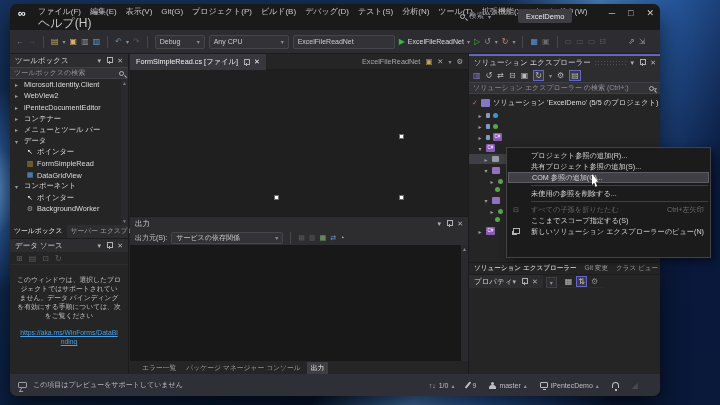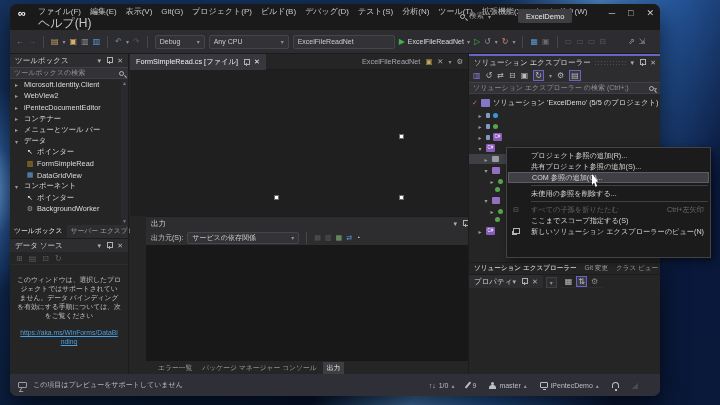--- a/index.html
+++ b/index.html
@@ -80,21 +80,21 @@
   .form-title{height:16px;background:linear-gradient(#f7f9fc,#dde3ea);border-bottom:1px solid #c8cdd4;display:flex;align-items:center;padding:0 5px;gap:4px;font-size:7.3px;color:#1b1b1b;}
   .form-btns{margin-left:auto;display:flex;gap:2px;}
   .fb{width:15px;height:10px;border:1px solid #9aa0a8;border-radius:2px;background:linear-gradient(#fdfdfd,#d8dce2);font-size:6px;line-height:8px;text-align:center;color:#444;}
   .fb.close{background:linear-gradient(#e98f85,#cf5a4e);border-color:#a33c33;color:#fff;}
   .form-body{position:relative;height:105px;}
   .btn1{position:absolute;left:7px;top:6px;width:38px;height:13px;background:#f7f7f7;border:1px solid #b8bcc2;border-radius:1px;font-size:6.8px;color:#222;display:flex;align-items:center;justify-content:center;}
   .whitebox{position:absolute;left:7px;top:24px;width:235px;height:72px;background:#ffffff;border:1px solid #d6d9dd;}
   .handle{position:absolute;width:5px;height:5px;background:#fff;border:1px solid #6a6a6a;}
 
   
-  .output{position:absolute;left:16px;top:162px;width:338px;height:158px;border-top:1px solid #1c1c1f;display:flex;flex-direction:column;background:#c2410c;}
+  .output{position:absolute;left:0;top:162px;width:338px;height:158px;border-top:1px solid #1c1c1f;display:flex;flex-direction:column;background:#c2410c;}
   .out-toolbar{height:15px;background:#2d2d30;display:flex;align-items:center;gap:4px;padding:0 5px;font-size:7px;color:#cccccc;white-space:nowrap;}
   .out-content{flex:1;background:#181818;position:relative;}
   .out-scroll{position:absolute;right:0;top:0;width:7px;height:100%;background:#2a2a2e;color:#8a8a90;font-size:5px;}
   .out-tabs{height:13px;background:#252526;display:flex;align-items:center;gap:2px;font-size:6.8px;color:#9a9a9a;padding-left:8px;white-space:nowrap;}
   .out-tabs .otab{padding:1px 4px;}
   .out-tabs .active{background:#3e3e42;color:#f0f0f0;}
 
   
   .rightcol{left:458px;top:50px;width:192px;height:320px;background:#252526;border-left:1px solid #1c1c1f;}
   .solx{position:absolute;left:0;top:0;width:192px;height:208px;display:flex;flex-direction:column;}

